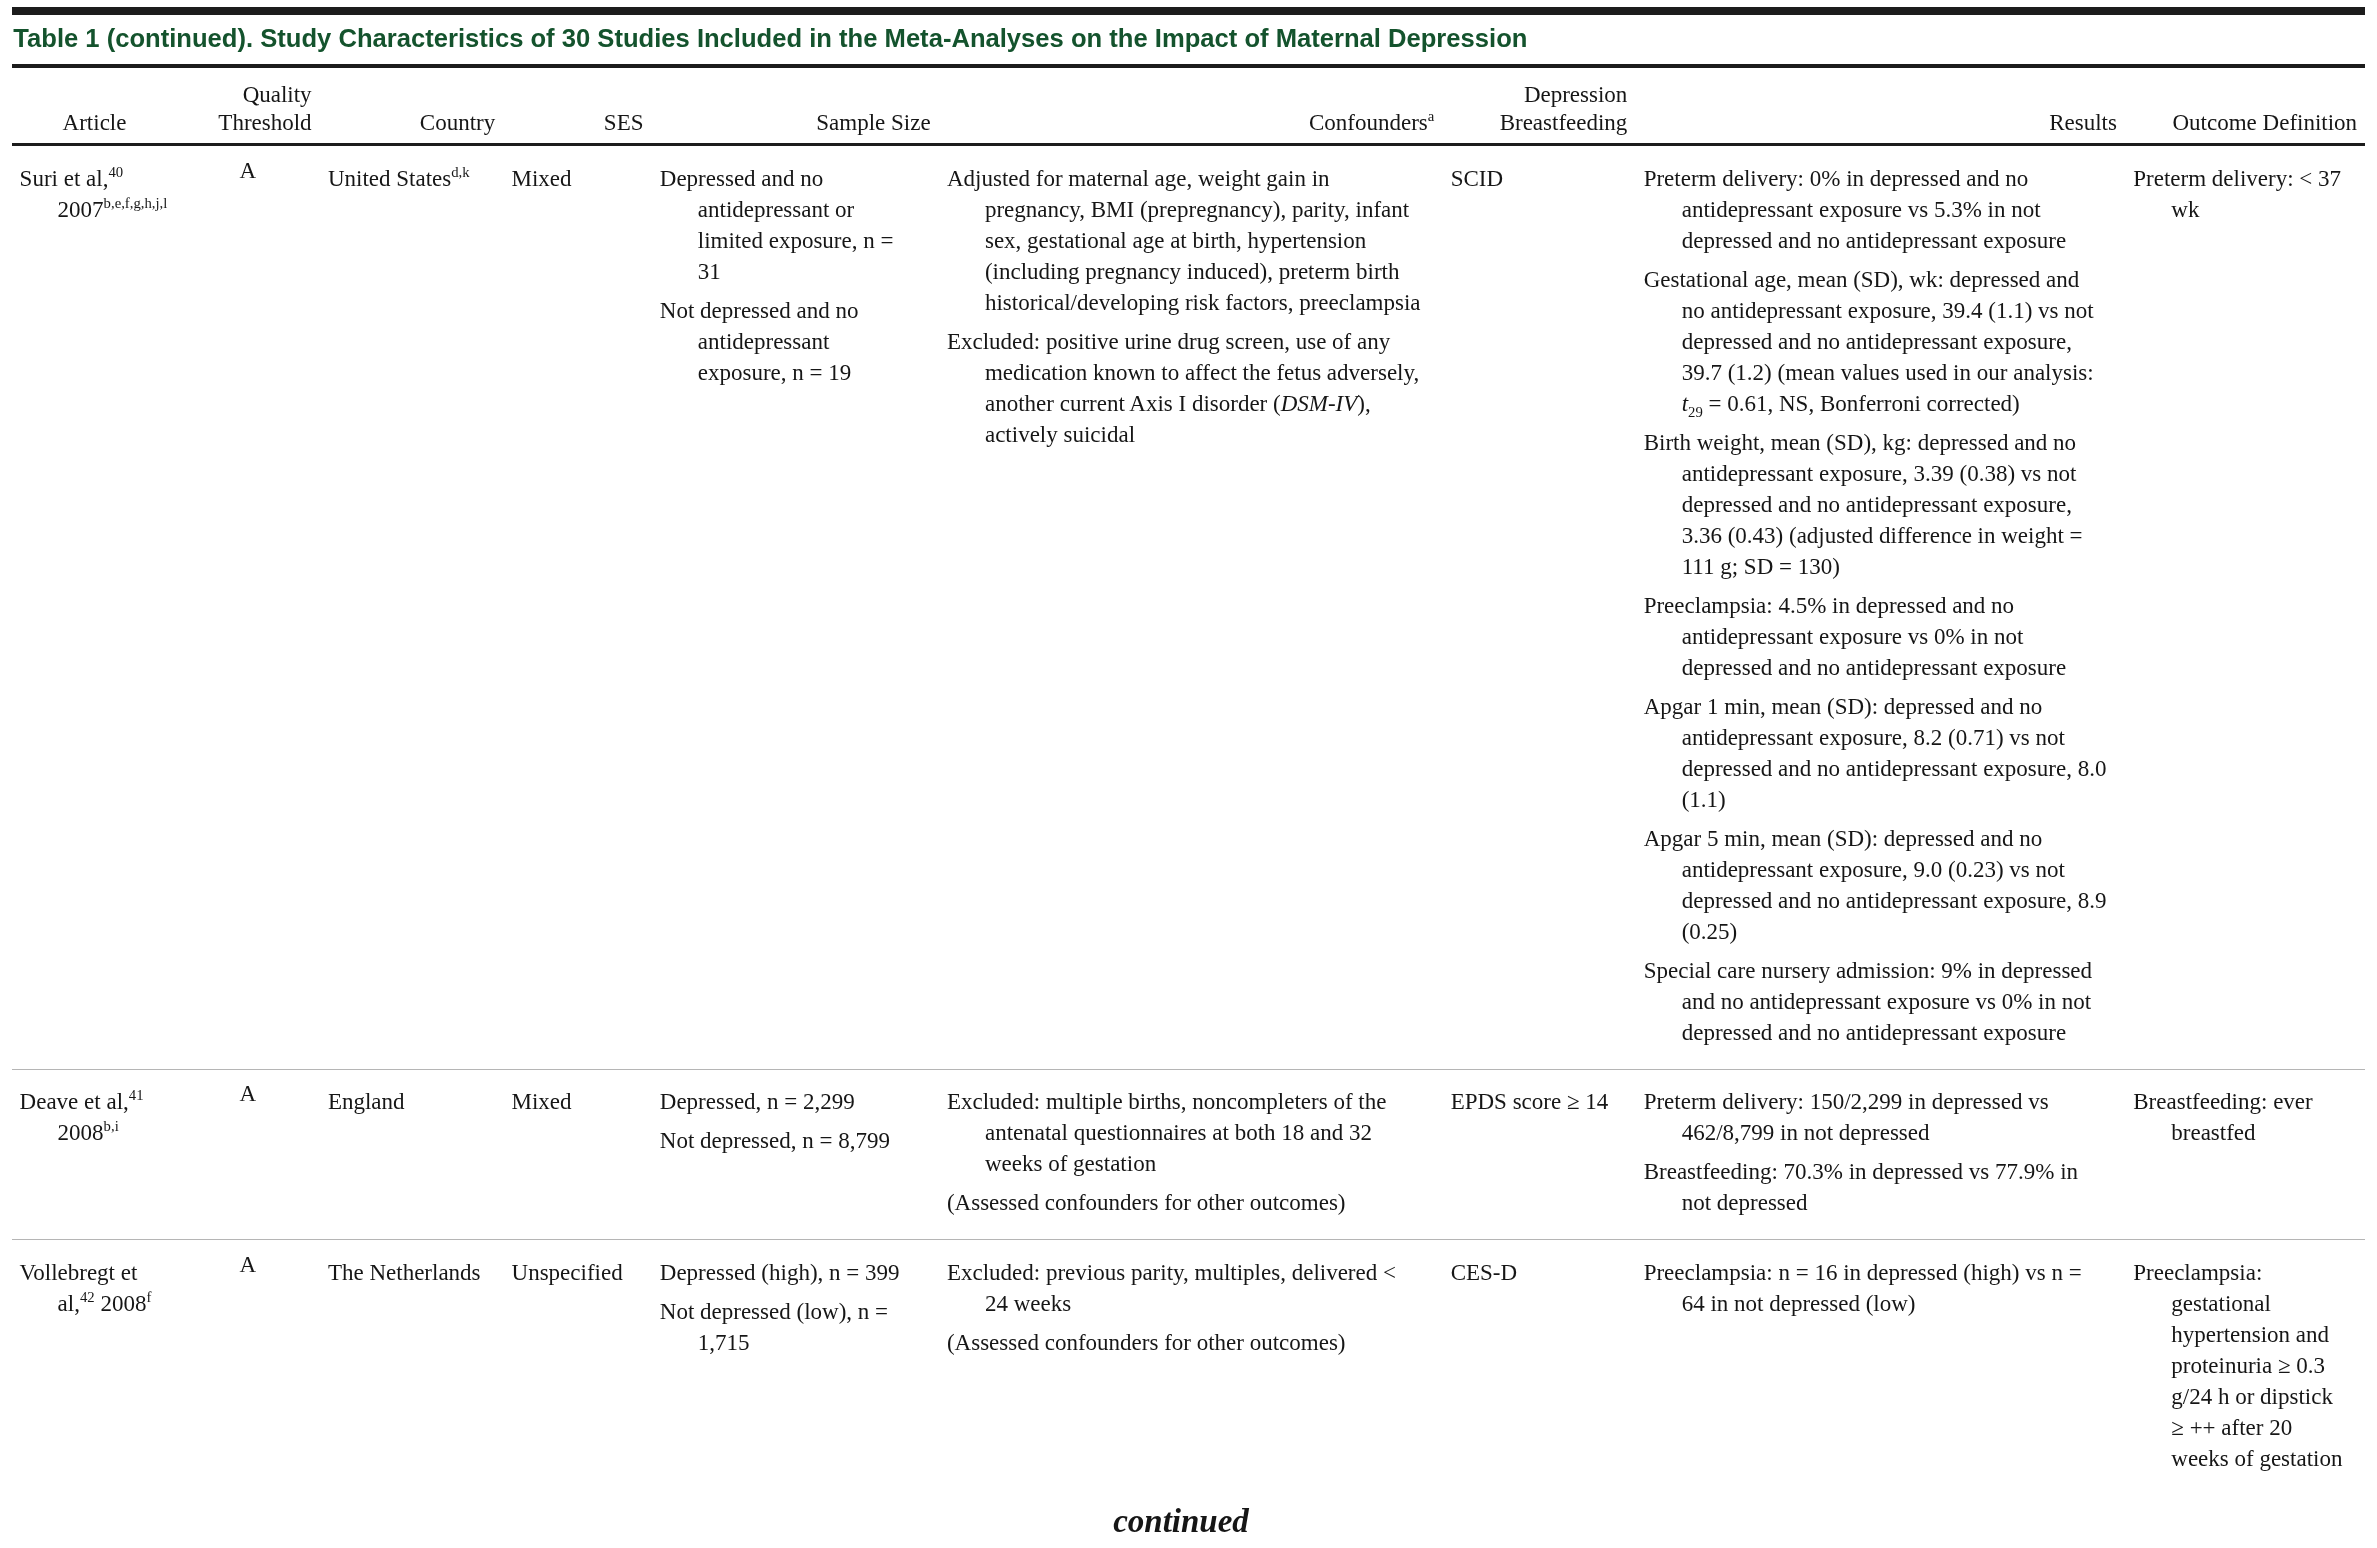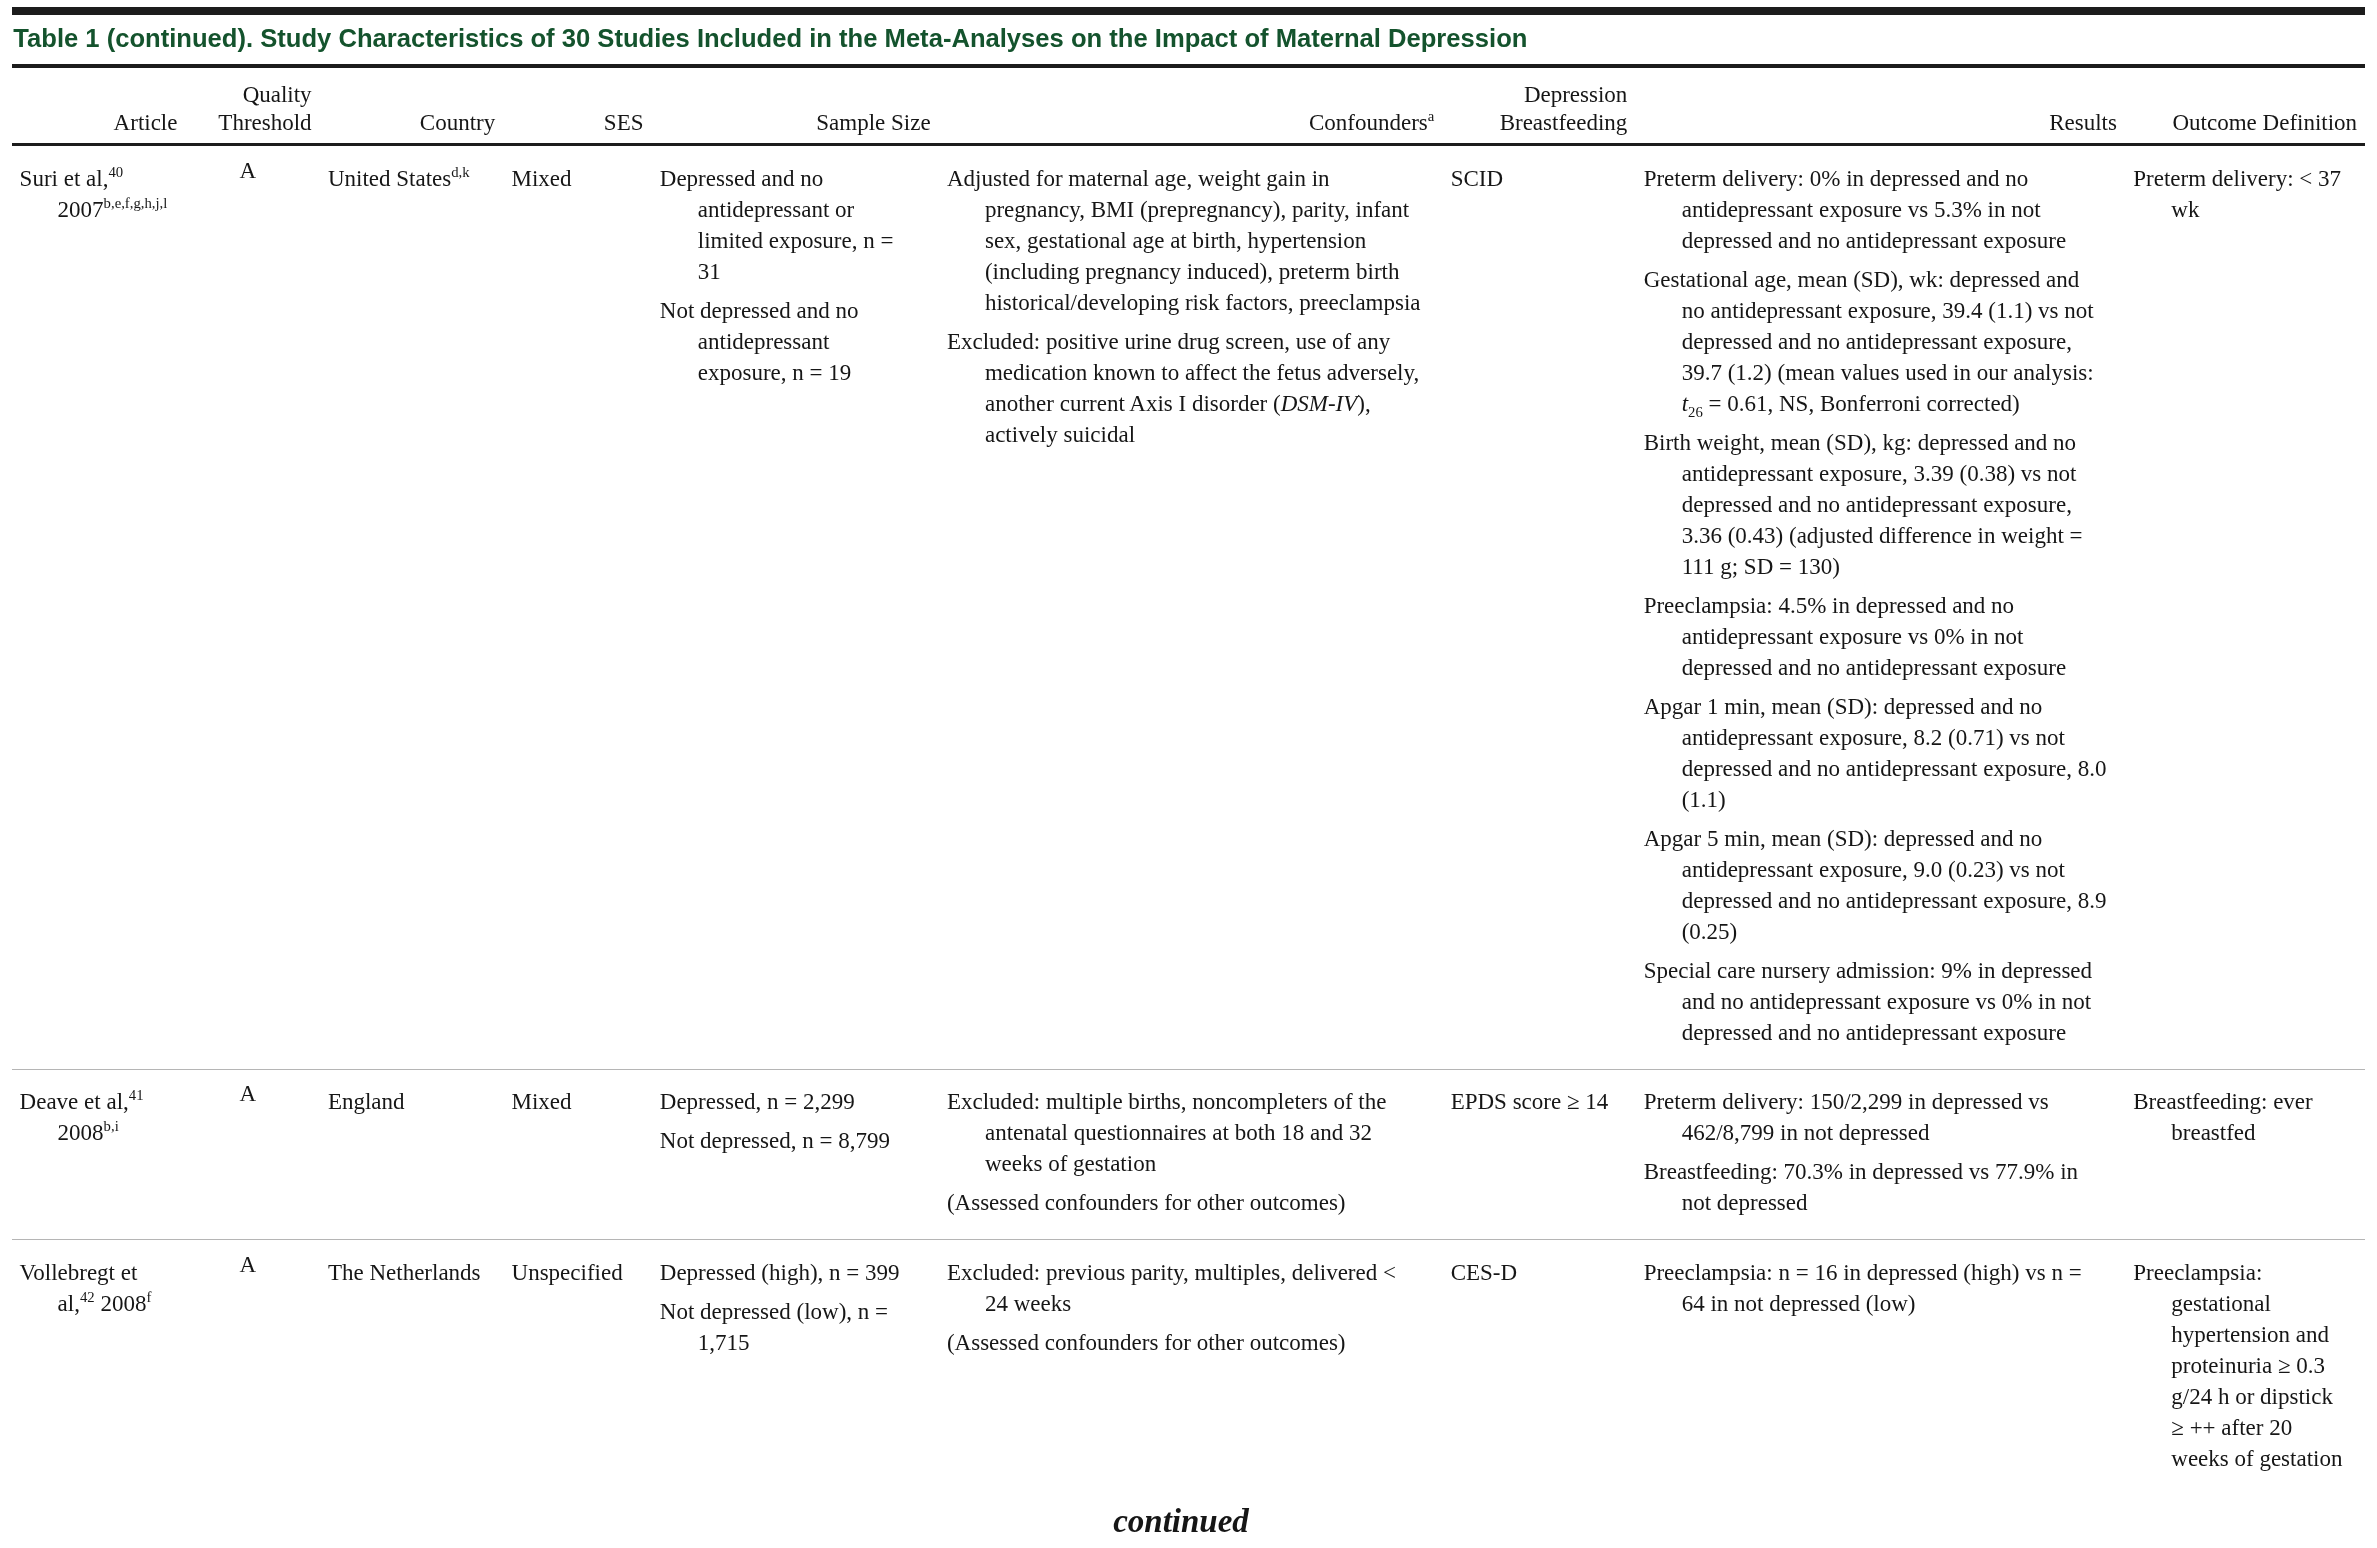--- a/index.html
+++ b/index.html
@@ -38,21 +38,21 @@
   col.c7 { width: 8.2%; }
   col.c8 { width: 20.8%; }
   col.c9 { width: 10.2%; }
   th {
     font-weight: 400;
     vertical-align: bottom;
     text-align: right;
     padding: 13.2px 8.3px 6.6px 0;
     line-height: 28px;
   }
-  th.left { text-align: right; }
+  th.left { text-align: center; }
   thead tr { border-bottom: 3.3px solid #1c1c1c; }
   td {
     vertical-align: top;
     padding: 8.3px 10px 13.2px 0;
     line-height: 31px;
   }
   td.center { text-align: center; }
   tbody tr + tr { border-top: 1.7px solid #b5b5b5; }
   .para {
     margin: 8px;
@@ -118,21 +118,21 @@
           </td>
         <td>
             <p class="para">Adjusted for maternal age, weight gain in pregnancy, BMI (prepregnancy), parity, infant sex, gestational age at birth, hypertension (including pregnancy induced), preterm birth historical/developing risk factors, preeclampsia</p>
             <p class="para">Excluded: positive urine drug screen, use of any medication known to affect the fetus adversely, another current Axis I disorder (<i>DSM-IV</i>), actively suicidal</p>
           </td>
         <td>
             <p class="para">SCID</p>
           </td>
         <td>
             <p class="para">Preterm delivery: 0% in depressed and no antidepressant exposure vs 5.3% in not depressed and no antidepressant exposure</p>
-            <p class="para">Gestational age, mean (SD), wk: depressed and no antidepressant exposure, 39.4 (1.1) vs not depressed and no antidepressant exposure, 39.7 (1.2) (mean values used in our analysis: <i>t</i><sub>26</sub> = 0.61, NS, Bonferroni corrected)</p>
+            <p class="para">Gestational age, mean (SD), wk: depressed and no antidepressant exposure, 39.4 (1.1) vs not depressed and no antidepressant exposure, 39.7 (1.2) (mean values used in our analysis: <i>t</i><sub>29</sub> = 0.61, NS, Bonferroni corrected)</p>
             <p class="para">Birth weight, mean (SD), kg: depressed and no antidepressant exposure, 3.39 (0.38) vs not depressed and no antidepressant exposure, 3.36 (0.43) (adjusted difference in weight = 111 g; SD = 130)</p>
             <p class="para">Preeclampsia: 4.5% in depressed and no antidepressant exposure vs 0% in not depressed and no antidepressant exposure</p>
             <p class="para">Apgar 1 min, mean (SD): depressed and no antidepressant exposure, 8.2 (0.71) vs not depressed and no antidepressant exposure, 8.0 (1.1)</p>
             <p class="para">Apgar 5 min, mean (SD): depressed and no antidepressant exposure, 9.0 (0.23) vs not depressed and no antidepressant exposure, 8.9 (0.25)</p>
             <p class="para">Special care nursery admission: 9% in depressed and no antidepressant exposure vs 0% in not depressed and no antidepressant exposure</p>
           </td>
         <td>
             <p class="para">Preterm delivery: &lt; 37 wk</p>
           </td>
       </tr>

